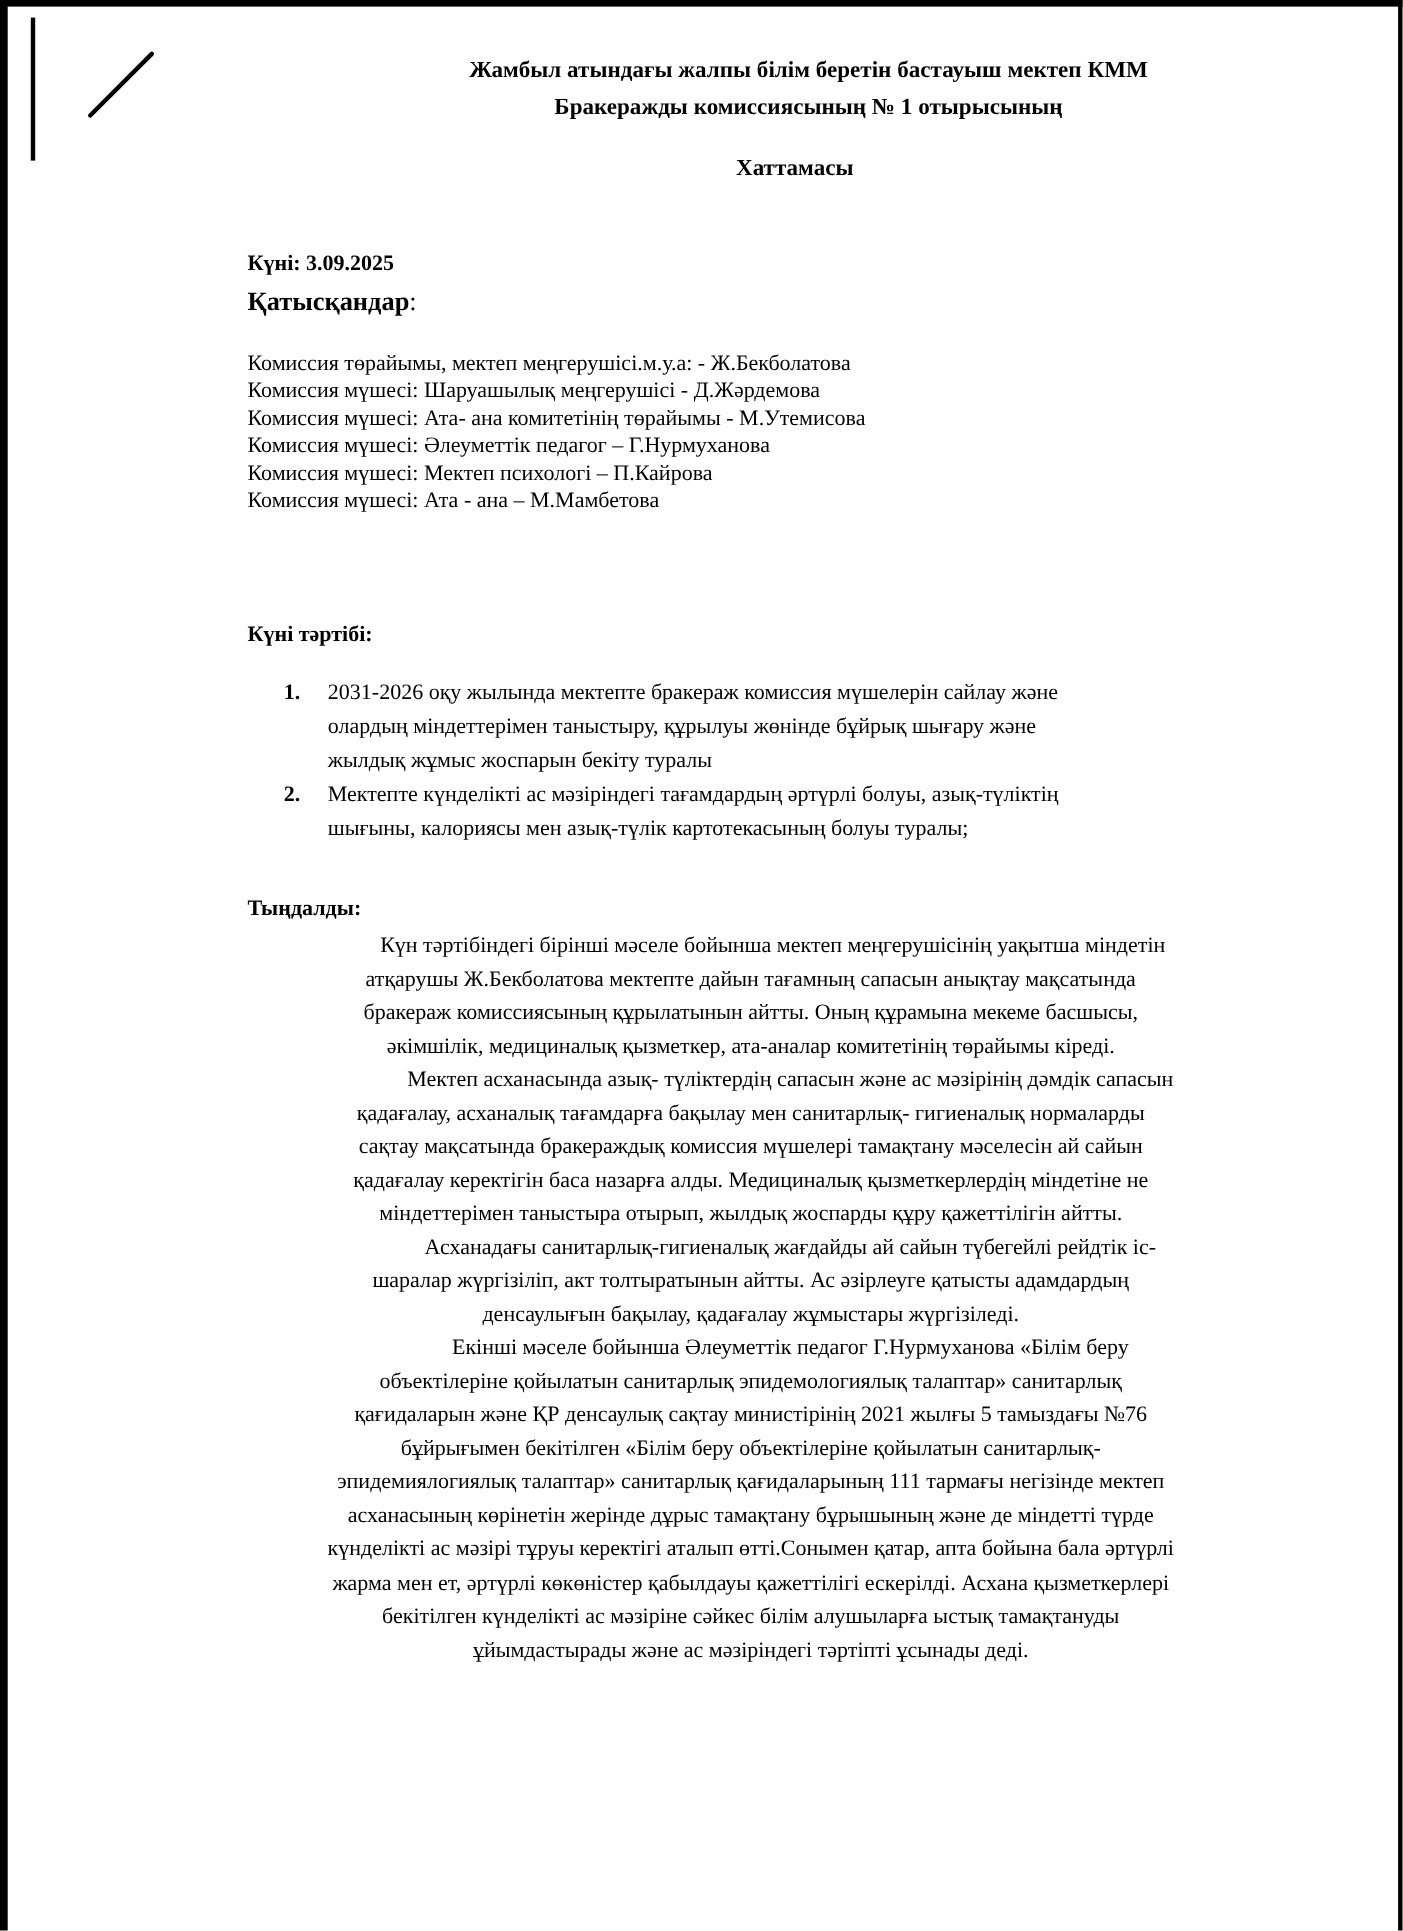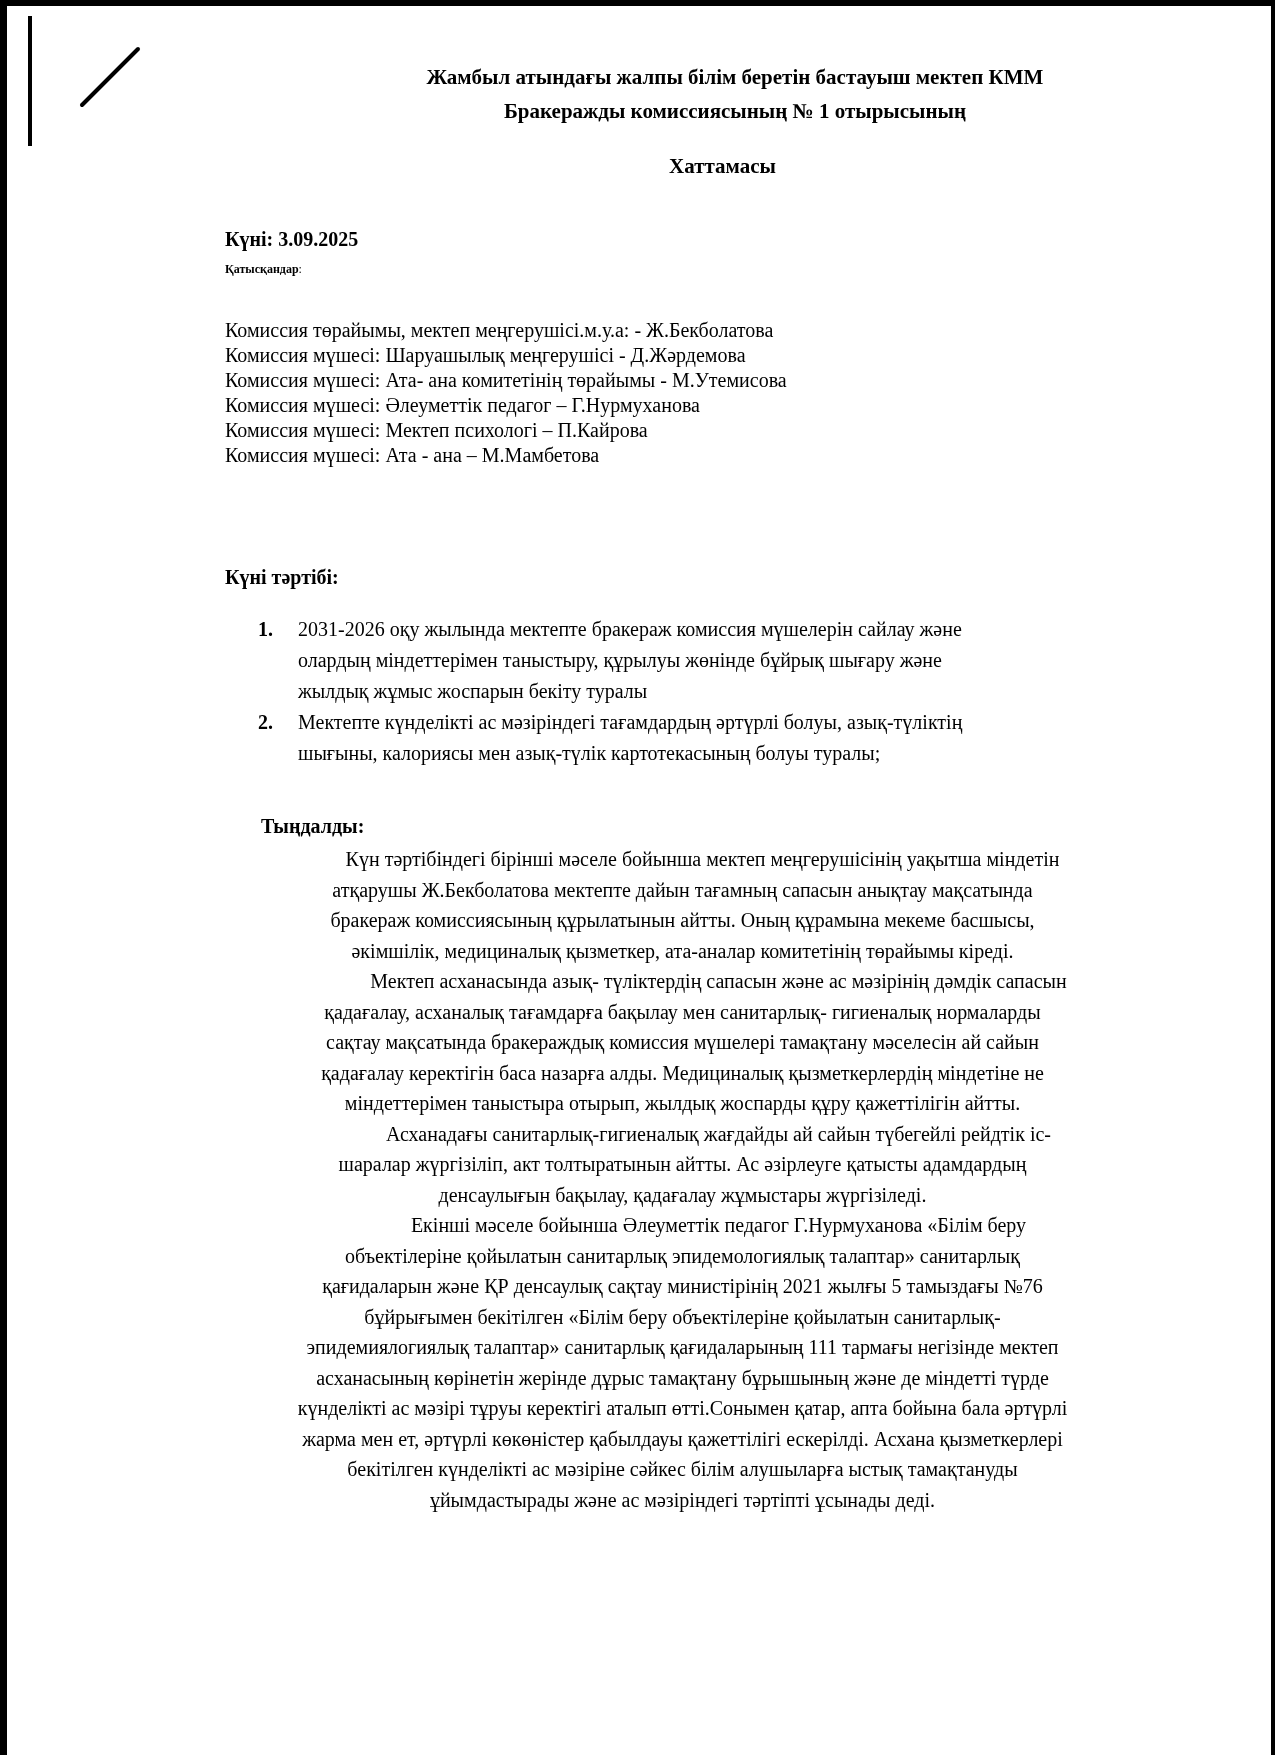--- a/index.html
+++ b/index.html
@@ -11,37 +11,37 @@
     overflow: hidden;
     font-family: "Liberation Serif", "DejaVu Serif", serif;
     color: #000;
   }
   .border-top { position: absolute; left: 0; top: 0; width: 1275px; height: 6px; background: #000; }
   .border-left { position: absolute; left: 0; top: 0; width: 7px; height: 1755px; background: #000; }
   .border-right { position: absolute; left: 1271px; top: 0; width: 4px; height: 1755px; background: #000; }
   .margin-mark { position: absolute; left: 28px; top: 16px; width: 4px; height: 130px; background: #000; }
   .pen-stroke { position: absolute; left: 76px; top: 45px; width: 70px; height: 65px; }
 
-  .page { position: absolute; left: 225px; top: 60px; width: 920px; }
+  .page { position: absolute; left: 225px; top: 46px; width: 920px; }
   .header { text-align: center; font-weight: bold; font-size: 21px; line-height: 34px; margin-left: 100px; }
   .header .l1 { margin-left: 0; }
   .title { text-align: center; font-weight: bold; font-size: 21px; margin-top: 26px; margin-left: 75px; }
 
   .date { position: absolute; left: 225px; top: 208px; font-weight: bold; font-size: 20px; margin-top: 20px; }
-  .participants-h { position: absolute; left: 225px; top: 262px; font-weight: bold; font-size: 12px; }
+  .participants-h { position: absolute; left: 225px; top: 262px; font-weight: bold; font-size: 24px; }
   .participants-h .colon { font-weight: normal; }
 
   .members { position: absolute; left: 225px; top: 318px; font-size: 20px; line-height: 25px; }
 
   .agenda-h { position: absolute; left: 225px; top: 566px; font-weight: bold; font-size: 20px; }
   .agenda { position: absolute; left: 258px; top: 614px; width: 900px; font-size: 20px; line-height: 31px; margin: 0; padding: 0; list-style: none; }
   .agenda li { position: relative; padding-left: 40px; }
   .agenda li .num { position: absolute; left: 0; top: 0; font-weight: bold; }
 
-  .heard-h { position: absolute; left: 225px; top: 815px; font-weight: bold; font-size: 20px; margin-left: 36px; }
+  .heard-h { position: absolute; left: 225px; top: 815px; font-weight: bold; font-size: 20px; }
   .body-text { position: absolute; left: 225px; top: 844px; width: 915px; font-size: 20px; line-height: 30.5px; }
   .body-text .line { white-space: nowrap; text-align: center; }
   .indent1 { padding-left: 40px; }
   .indent2 { padding-left: 72px; }
 </style>
 </head>
 <body>
 
 <div class="border-top"></div>
 <div class="border-left"></div>

